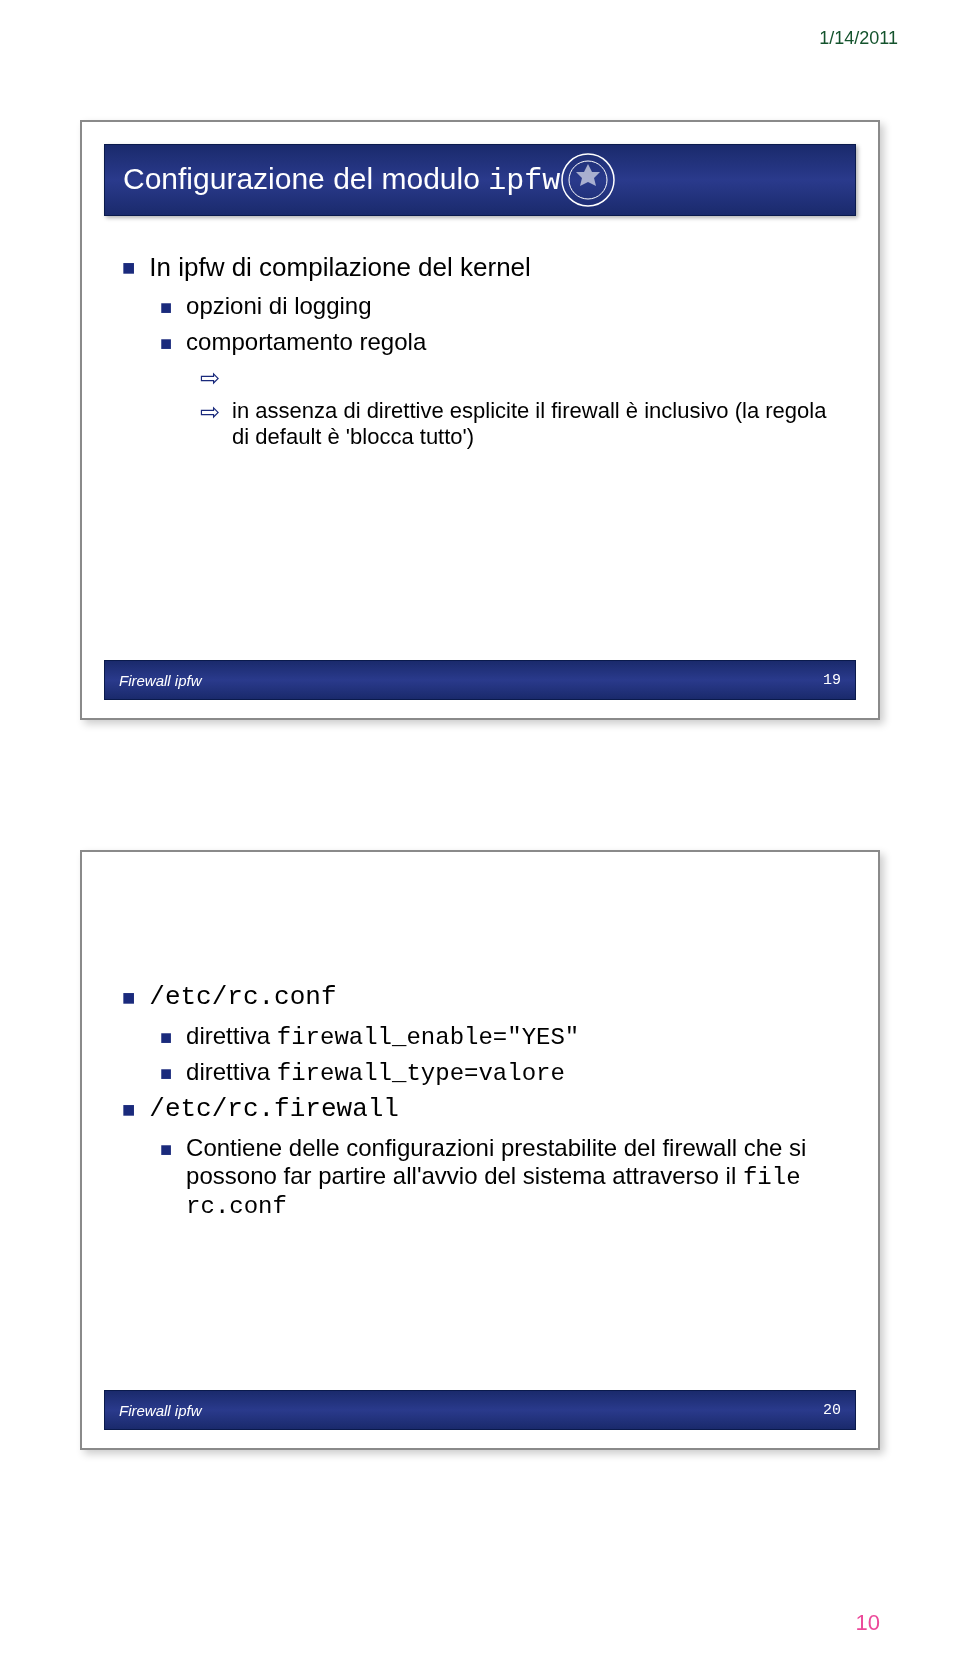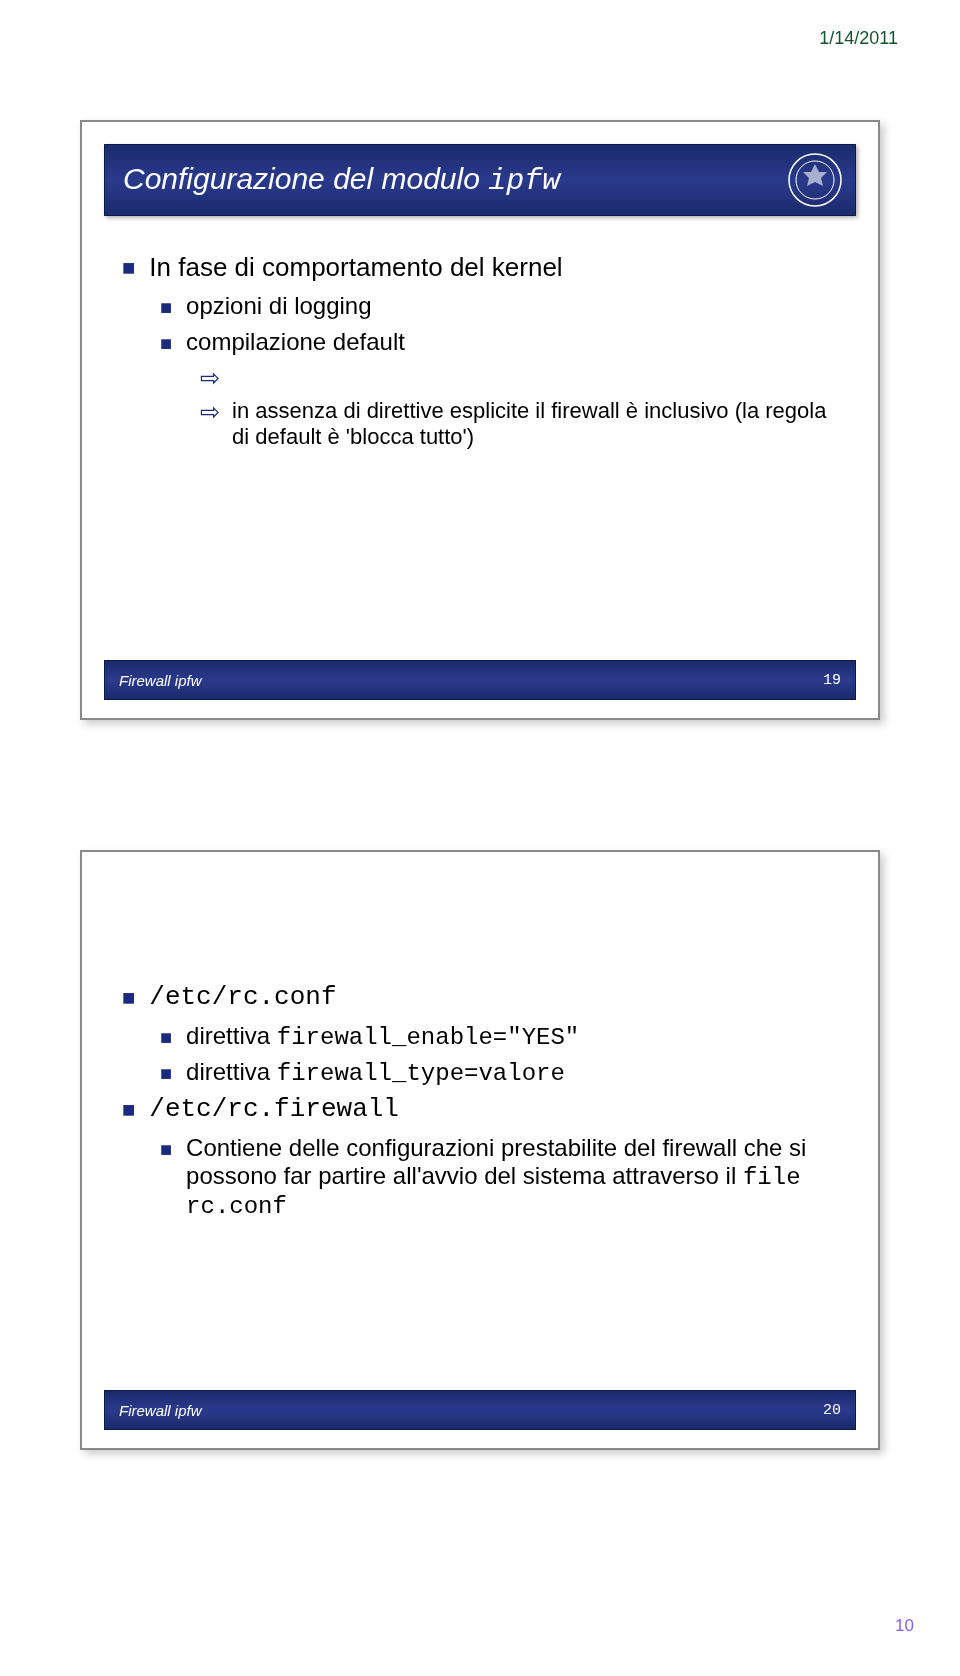--- a/index.html
+++ b/index.html
@@ -32,23 +32,21 @@
     position: absolute;
     top: 22px;
     left: 22px;
     right: 22px;
     height: 72px;
     background: linear-gradient(to bottom, #1a2a6c, #2a3a8c, #1a2a6c);
     border: 1px solid #0a1a4c;
     box-shadow: 2px 2px 4px rgba(0,0,0,0.3);
     display: flex;
     align-items: center;
-    justify-content: space-between;
     padding: 0 12px 0 18px;
-    font-style: italic;
   }
   .title-text {
     color: #fff;
     font-size: 30px;
     font-weight: normal;
   }
   .mono { font-family: 'Courier New', Courier, monospace; }
   .seal {
     width: 56px;
     height: 56px;
@@ -110,23 +108,23 @@
     font-size: 15px;
   }
   .footer-right {
     color: #fff;
     font-size: 15px;
     font-family: Liberation Mono, monospace;
   }
   .page-num {
     position: absolute;
     bottom: 40px;
-    right: 46px;
-    font-size: 17px;
-    color: #8b5cf6;
+    right: 80px;
+    font-size: 22px;
+    color: #ec4899;
   }
 </style>
 </head>
 <body>
 
 <div class="page-date">1/14/2011</div>
 
 <div class="slide slide1">
   <div class="title-bar">
     <div class="title-text">
@@ -134,29 +132,29 @@
     </div>
     <svg class="seal" viewBox="0 0 56 56">
       <circle cx="28" cy="28" r="26" fill="none" stroke="#fff" stroke-width="1.5"></circle>
       <circle cx="28" cy="28" r="19" fill="none" stroke="#fff" stroke-width="1"></circle>
       <path d="M28 12 L32 20 L40 20 L34 26 L36 34 L28 30 L20 34 L22 26 L16 20 L24 20 Z" fill="#fff" opacity="0.6"></path>
     </svg>
   </div>
   <div class="content">
     <div class="l1">
       <span class="bullet">■</span>
-      <span>In fase di comportamento del kernel</span>
+      <span>In ipfw di compilazione del kernel</span>
     </div>
     <div class="l2">
       <span class="bullet">■</span>
       <span>opzioni di logging</span>
     </div>
     <div class="l2">
       <span class="bullet">■</span>
-      <span>compilazione default</span>
+      <span>comportamento regola</span>
     </div>
     <div class="l3">
       <span class="arrow">⇨</span>
     </div>
     <div class="l3">
       <span class="arrow">⇨</span>
       <span>in assenza di direttive esplicite il firewall è inclusivo (la regola di default è 'blocca tutto')</span>
     </div>
   </div>
   <div class="footer-bar">

